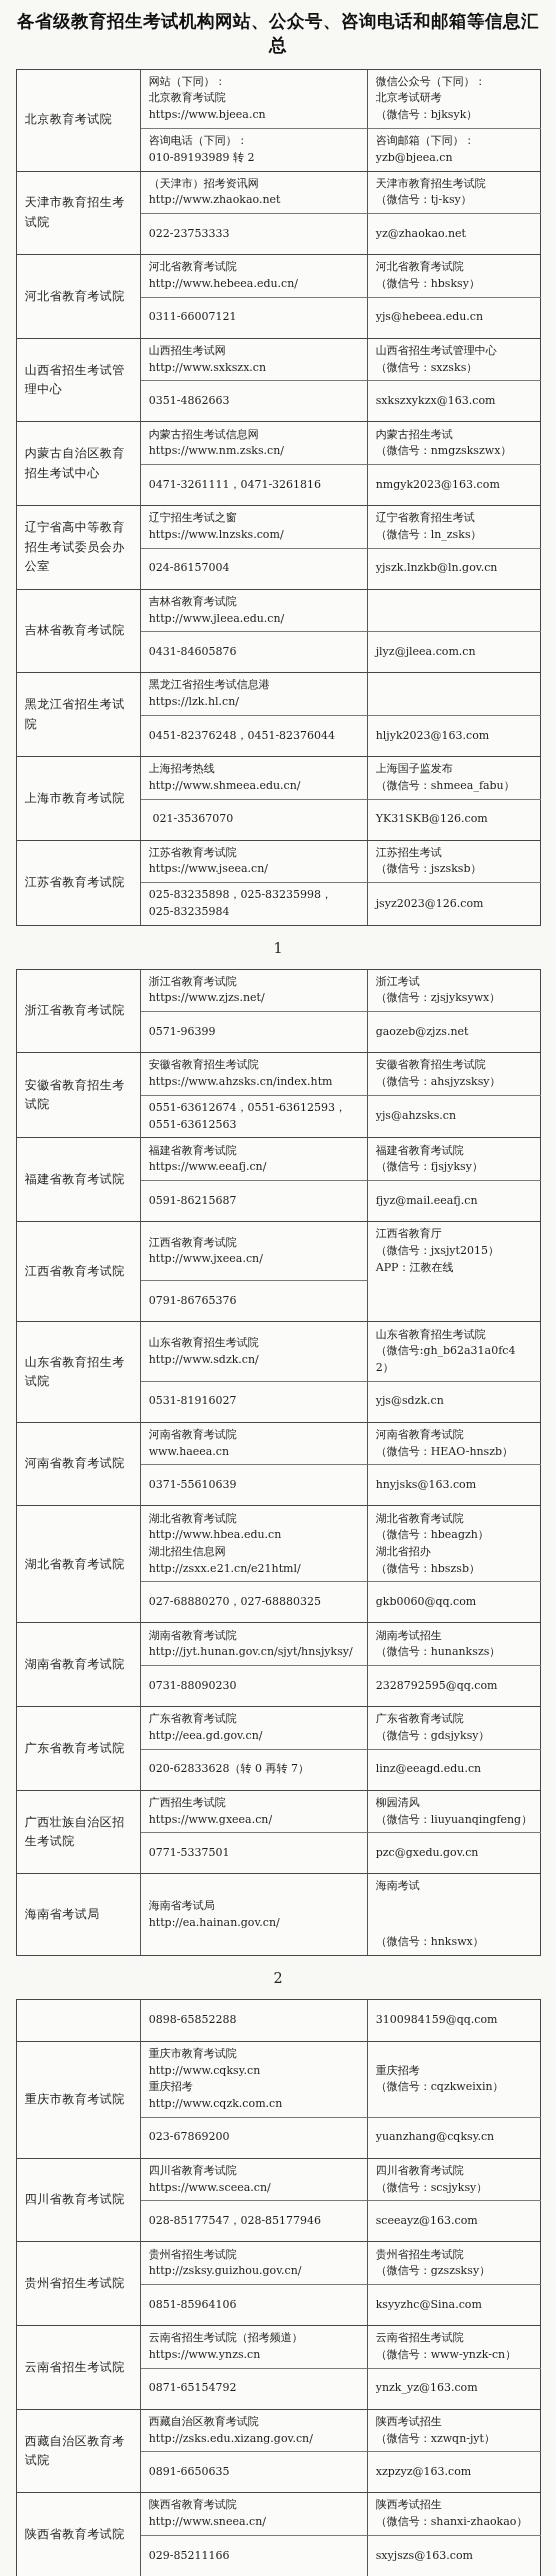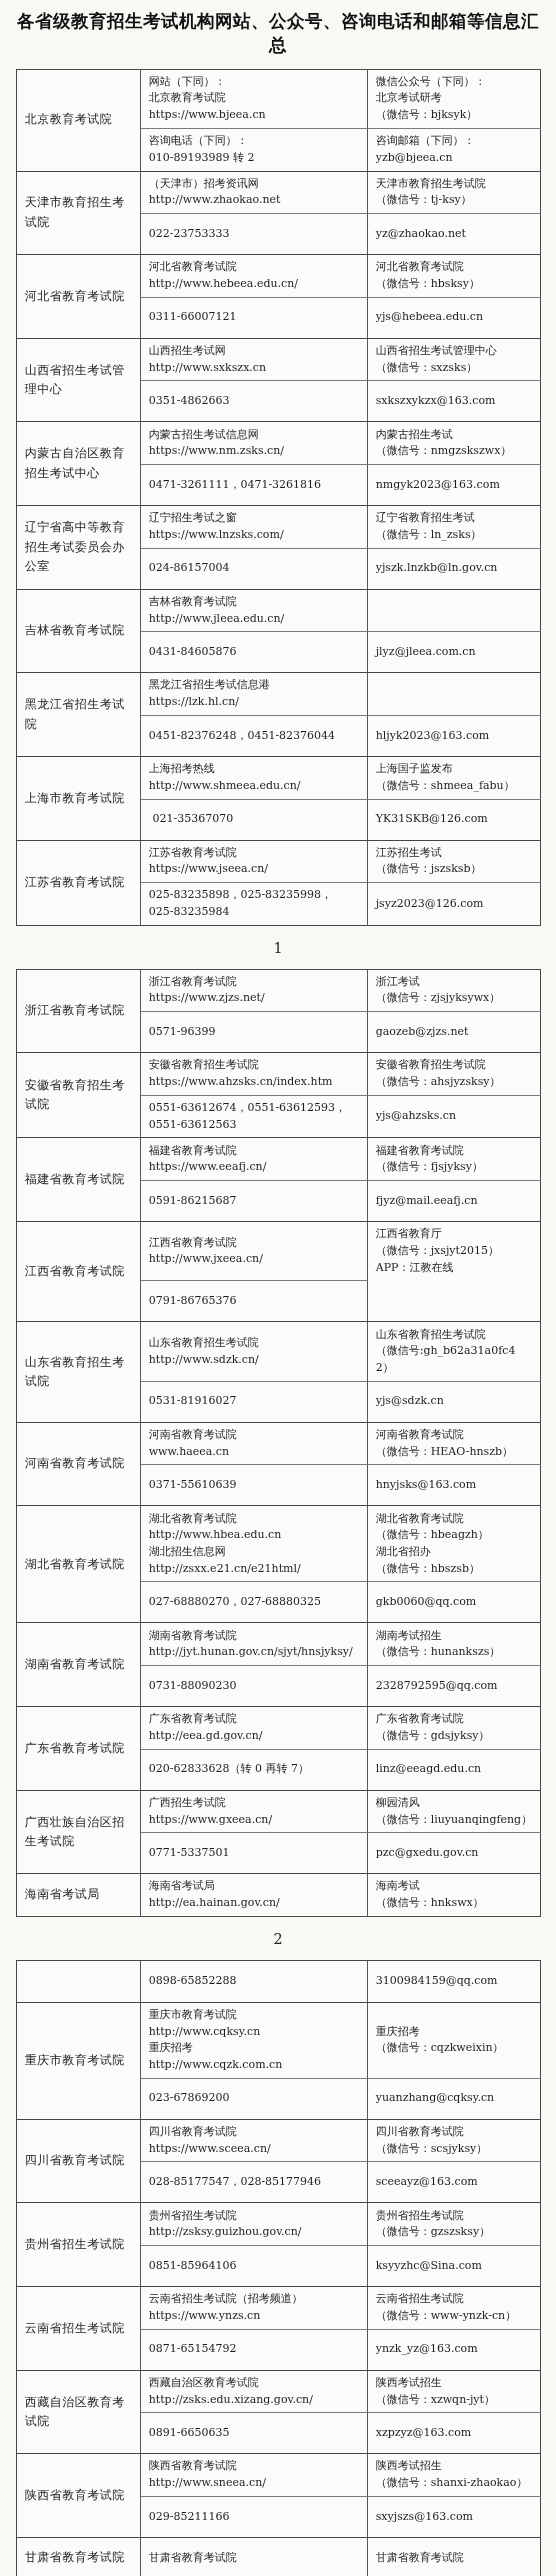--- a/index.html
+++ b/index.html
@@ -411,21 +411,21 @@
           <div class="cell col3 sub-bottom with-divider" style="grid-area: 2 / 3;">
             <span class="ln">pzc@gxedu.gov.cn</span>
           </div>
         </div>
         <div class="prow">
           <div class="cell name-cell" style="grid-row: 1 / 2;">海南省考试局</div>
           <div class="cell col2 sub-top" style="grid-area: 1 / 2;">
             <span class="ln">海南省考试局</span>
             <span class="ln">http://ea.hainan.gov.cn/</span>
           </div>
-          <div class="cell col3 sub-top" style="grid-area: 1 / 3;">
+          <div class="cell col3 sub-top" style="grid-area: 1 / 3; gap: 39px;">
             <span class="ln">海南考试</span>
             <span class="ln">（微信号：hnkswx）</span>
           </div>
         </div>
       </div>
       <div class="page-num">2</div>
       <div class="tbl">
         <div class="prow">
           <div class="cell name-cell" style="grid-row: 1 / 2;"></div>
           <div class="cell col2 sub-bottom" style="grid-area: 1 / 2;">

